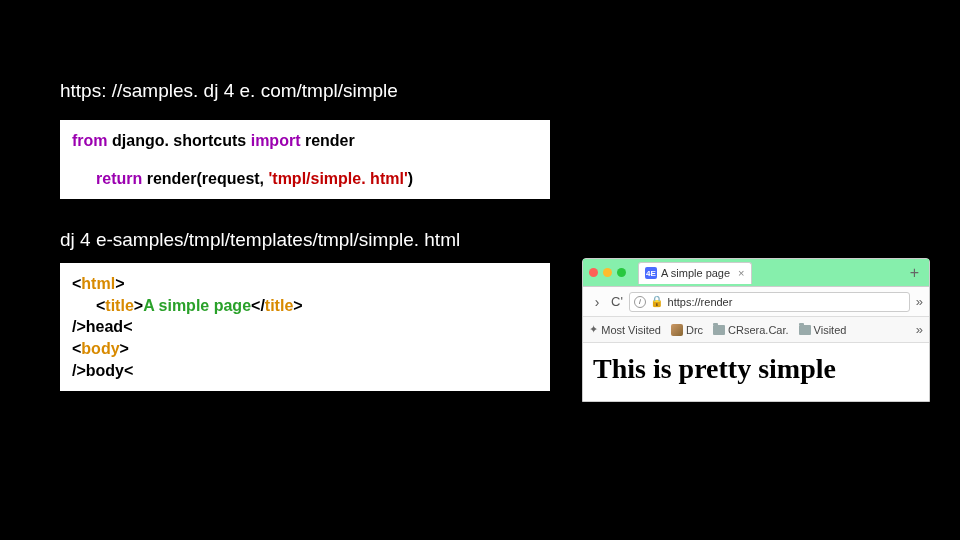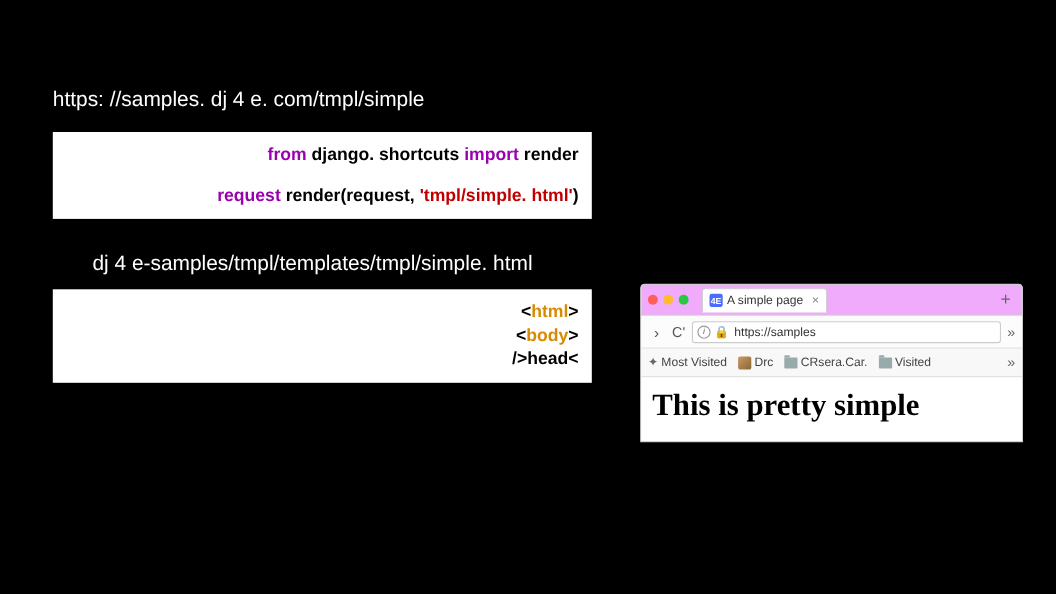--- a/index.html
+++ b/index.html
@@ -7,71 +7,69 @@
     width: 960px;
     height: 540px;
     background: #000;
     font-family: Arial, Helvetica, sans-serif;
     position: relative;
     overflow: hidden;
   }
   .slide {
     position: absolute;
     inset: 0;
-    padding: 80px 60px 40px 48px;
+    padding: 80px 60px 40px 60px;
   }
   .url-heading {
     color: #fff;
     font-size: 19px;
     margin-bottom: 18px;
   }
   .code-box {
     background: #fff;
     padding: 10px 12px;
     font-family: Arial, Helvetica, sans-serif;
     font-size: 16px;
     font-weight: bold;
     line-height: 1.35;
     color: #000;
     width: 490px;
     margin-bottom: 30px;
-    text-align: right;
   }
   .code-box.two { width: 490px; }
   .indent { padding-left: 24px; }
   .kw-purple { color: #9b00b0; }
   .kw-red { color: #c00000; margin-top: 33px; }
   .kw-orange { color: #d88a00; }
   .kw-green { color: #2aa12a; }
   .black { color: #000; }
   .file-path {
     color: #fff;
     font-size: 19px;
     margin-bottom: 12px;
     margin-top: 8px;
-    margin-left: 36px;
   }
 
   
   .browser {
     position: absolute;
     right: 30px;
     top: 258px;
     width: 348px;
     background: #f5f5f5;
     border: 1px solid #ccc;
     border-radius: 4px 4px 0 0;
     font-family: Arial, sans-serif;
     box-shadow: 0 0 2px rgba(0,0,0,.2);
   }
   .tabbar {
     display: flex;
     align-items: center;
     height: 28px;
-    background: #f0abfc;
+    background: #86efac;
     border-bottom: 1px solid #ccc;
     padding: 0 6px;
     gap: 6px;
   }
   .dots { display: flex; gap: 5px; margin-right: 6px; }
   .dot { width: 9px; height: 9px; border-radius: 50%; }
   .dot.r { background: #ff5f57; }
   .dot.y { background: #febc2e; }
   .dot.g { background: #28c840; }
   .tab {
@@ -159,30 +157,32 @@
 
 <div class="slide">
   <div class="url-heading">https: //samples. dj 4 e. com/tmpl/simple</div>
 
   <div class="code-box">
     <div>
       <span class="kw-purple">from</span><span class="black"> django. shortcuts </span><span class="kw-purple">import</span><span class="black"> render</span>
     </div>
     <div style="height:16px"></div>
     <div class="indent">
-      <span class="kw-purple">request</span><span class="black"> render(request, </span><span class="kw-red">'tmpl/simple. html'</span><span class="black">)</span>
+      <span class="kw-purple">return</span><span class="black"> render(request, </span><span class="kw-red">'tmpl/simple. html'</span><span class="black">)</span>
     </div>
   </div>
 
   <div class="file-path">dj 4 e-samples/tmpl/templates/tmpl/simple. html</div>
 
   <div class="code-box two">
     <div><span class="black">&lt;</span><span class="kw-orange">html</span><span class="black">&gt;</span></div>
+    <div class="indent"><span class="black">&lt;</span><span class="kw-orange">title</span><span class="black">&gt;</span><span class="kw-green">A simple page</span><span class="black">&lt;/</span><span class="kw-orange">title</span><span class="black">&gt;</span></div>
+    <div><span class="black">/&gt;head&lt;</span></div>
     <div><span class="black">&lt;</span><span class="kw-orange">body</span><span class="black">&gt;</span></div>
-    <div><span class="black">/&gt;head&lt;</span></div>
+    <div><span class="black">/&gt;body&lt;</span></div>
   </div>
 </div>
 
 <div class="browser">
   <div class="tabbar">
     <div class="dots">
       <div class="dot r"></div>
       <div class="dot y"></div>
       <div class="dot g"></div>
     </div>
@@ -192,21 +192,21 @@
       <span class="tab-close">×</span>
     </div>
     <div class="tab-plus">+</div>
   </div>
   <div class="navbar">
     <div class="navbtn">›</div>
     <div class="reload">C'</div>
     <div class="addr">
       <span class="info-i">i</span>
       <span class="lock">🔒</span>
-      <span>https://samples</span>
+      <span>https://render</span>
     </div>
     <span class="chev">»</span>
   </div>
   <div class="bookbar">
     <div class="bk">
         <span class="star">✦</span>
         <span>Most Visited</span>
       </div>
     <div class="bk">
         <span class="avatar"></span>

